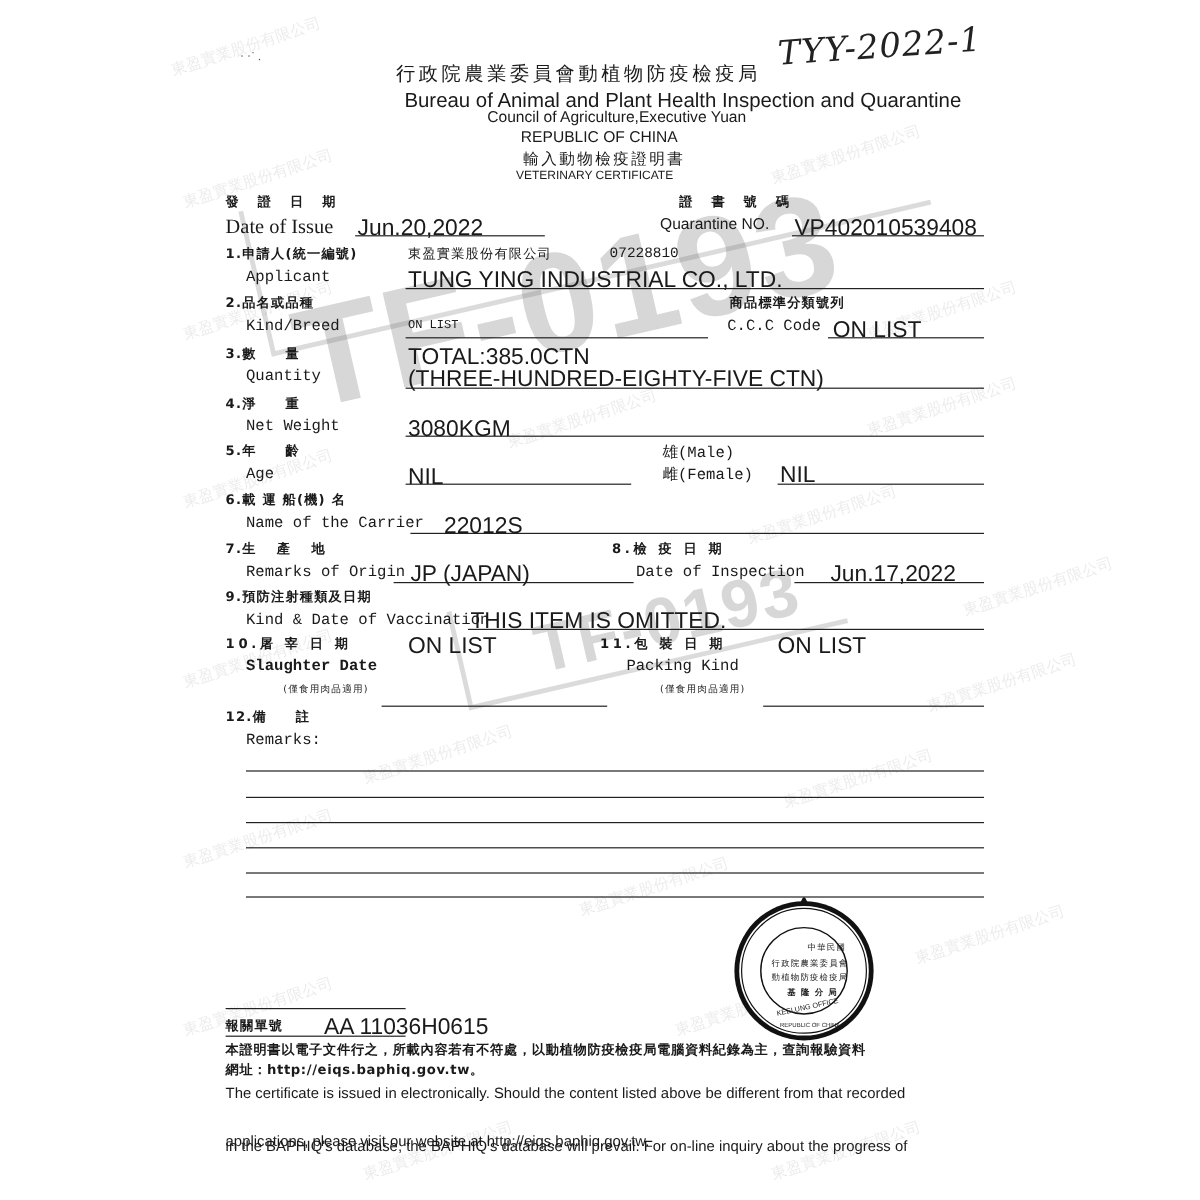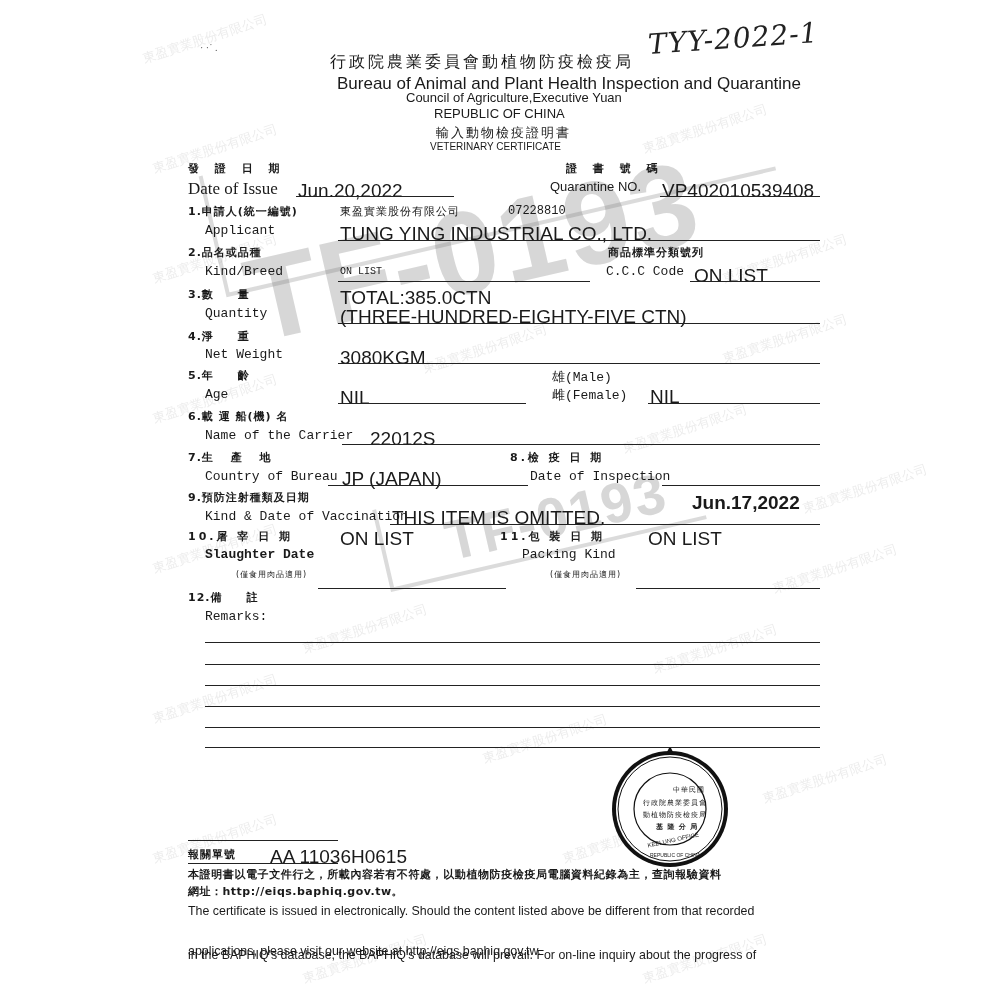--- a/index.html
+++ b/index.html
@@ -110,26 +110,26 @@
 <div class="abs lbl" style="left:552px;top:386px;">雌(Female)</div>
 <div class="abs val" style="left:650px;top:386px;">NIL</div>
 <div class="line" style="left:648px;top:403px;width:172px;"></div>
 
 <div class="abs cjk" style="left:188px;top:409px;font-size:11px;">6.載 運 船(機) 名</div>
 <div class="abs lbl" style="left:205px;top:428px;">Name of the Carrier</div>
 <div class="abs val" style="left:370px;top:428px;">22012S</div>
 <div class="line" style="left:342px;top:444px;width:478px;"></div>
 
 <div class="abs cjk" style="left:188px;top:450px;font-size:11px;">7.生　 產　 地</div>
-<div class="abs lbl" style="left:205px;top:469px;">Country of Bureau</div>
+<div class="abs lbl" style="left:205px;top:469px;">Remarks of Origin</div>
 <div class="abs val" style="left:342px;top:468px;">JP (JAPAN)</div>
 <div class="line" style="left:328px;top:485px;width:200px;"></div>
 <div class="abs cjk" style="left:510px;top:450px;font-size:11px;letter-spacing:3px;">8.檢 疫 日 期</div>
 <div class="abs lbl" style="left:530px;top:469px;">Date of Inspection</div>
-<div class="abs val" style="left:692px;top:492px;font-weight:bold;">Jun.17,2022</div>
+<div class="abs val" style="left:692px;top:468px;">Jun.17,2022</div>
 <div class="line" style="left:662px;top:485px;width:158px;"></div>
 
 <div class="abs cjk" style="left:188px;top:490px;font-size:11px;">9.預防注射種類及日期</div>
 <div class="abs lbl" style="left:205px;top:509px;">Kind &amp; Date of Vaccination</div>
 <div class="abs val" style="left:392px;top:507px;">THIS ITEM IS OMITTED.</div>
 <div class="line" style="left:390px;top:524px;width:430px;"></div>
 
 <div class="abs cjk" style="left:188px;top:529px;font-size:11px;letter-spacing:3px;">10.屠 宰 日 期</div>
 <div class="abs lbl" style="left:205px;top:547px;font-weight:bold;">Slaughter Date</div>
 <div class="abs cjk" style="left:236px;top:569px;font-size:8px;font-weight:normal;">(僅食用肉品適用)</div>

